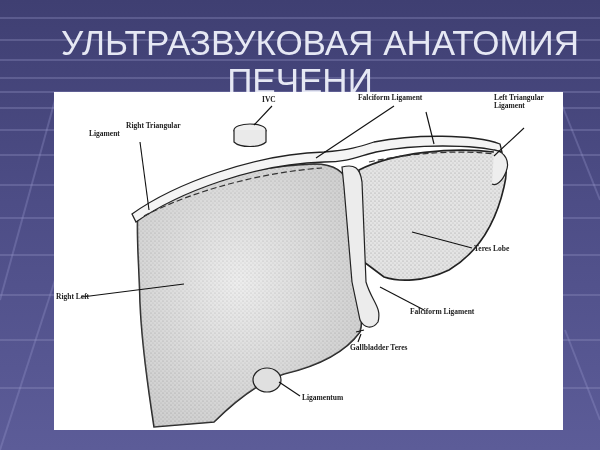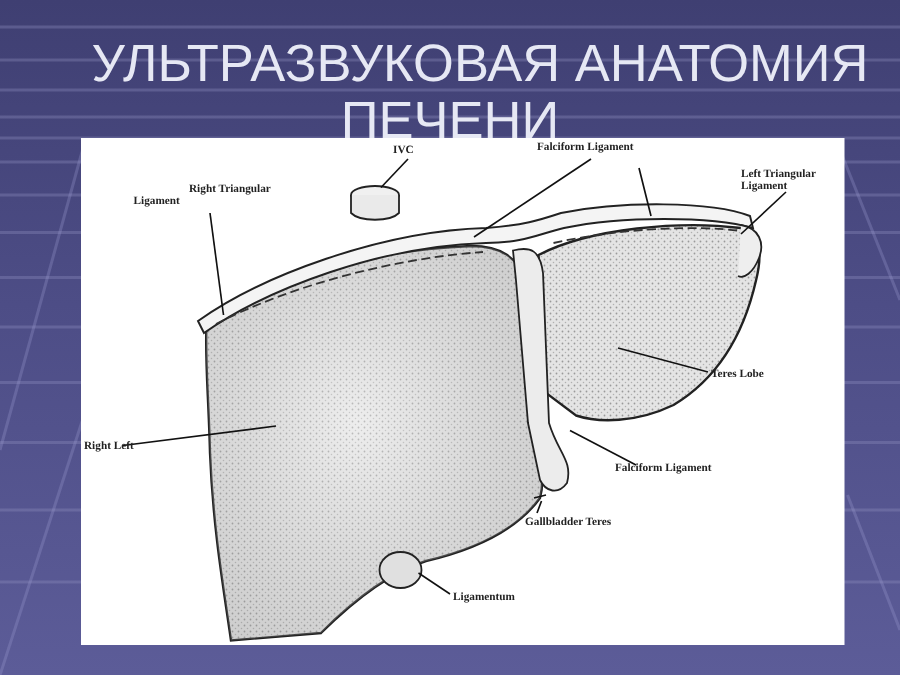--- a/index.html
+++ b/index.html
@@ -89,21 +89,21 @@
       <line x1="358" y1="140" x2="418" y2="156"></line>
       <line x1="326" y1="195" x2="370" y2="218"></line>
       <line x1="310" y1="238" x2="302" y2="240"></line>
       <line x1="307" y1="242" x2="304" y2="250"></line>
       <line x1="225" y1="290" x2="246" y2="304"></line>
     </g>
   </svg>
 
   <div class="lbl" style="left:208px;top:4px;">IVC</div>
   <div class="lbl" style="left:304px;top:2px;">Falciform Ligament</div>
-  <div style="position:absolute;left:440px;top:20px;">
+  <div style="position:absolute;left:440px;top:2px;">
     <div class="lbl" style="position:relative;">Left Triangular</div>
     <div class="lbl" style="position:relative;">Ligament</div>
   </div>
   <div style="position:absolute;left:35px;top:30px;">
     <div class="lbl" style="position:relative;margin-left:37px;">Right Triangular</div>
     <div class="lbl" style="position:relative;">Ligament</div>
   </div>
   <div class="lbl" style="left:2px;top:201px;">Right Left</div>
   <div class="lbl" style="left:420px;top:153px;">Teres Lobe</div>
   <div class="lbl" style="left:356px;top:216px;">Falciform Ligament</div>

